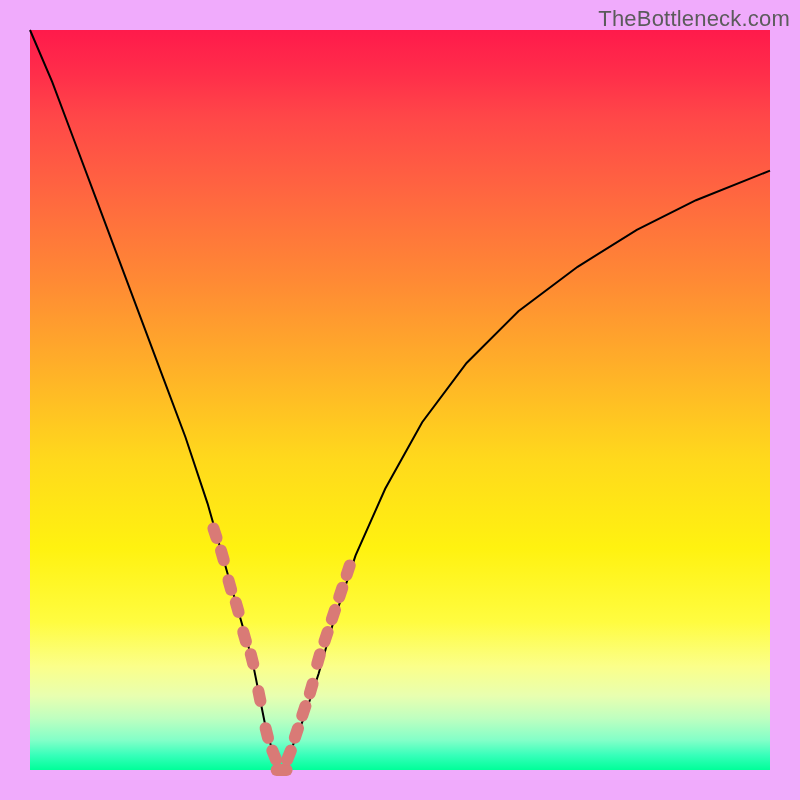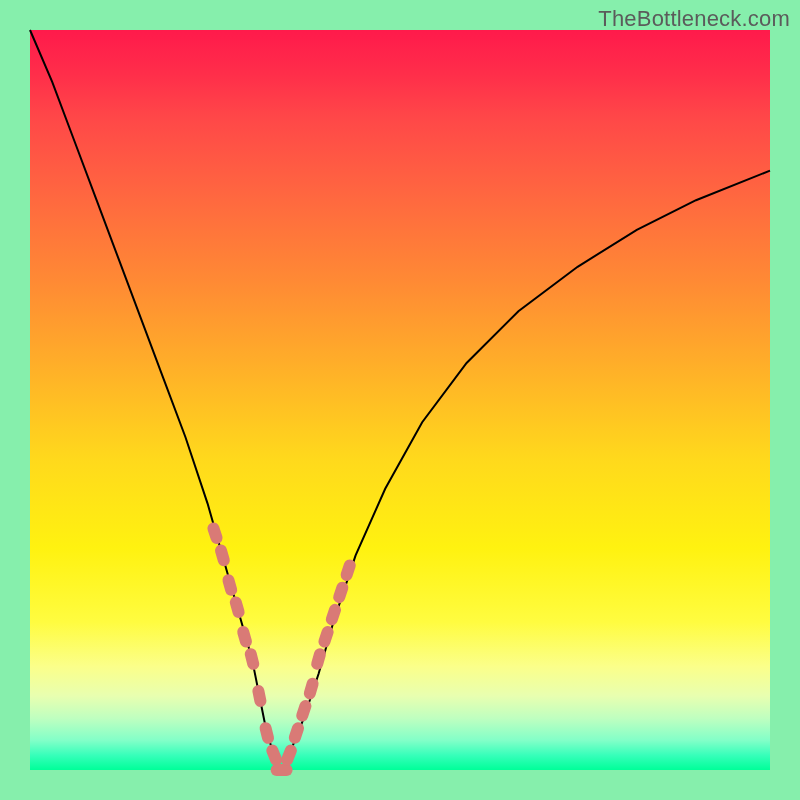--- a/index.html
+++ b/index.html
@@ -8,21 +8,21 @@
     width: 800px;
     height: 800px;
     overflow: hidden;
     background: #000;
     font-family: Arial, Helvetica, sans-serif;
   }
   .frame {
     position: relative;
     width: 800px;
     height: 800px;
-    background: #86efac;
+    background: #f0abfc;
   }
   .plot-area {
     position: absolute;
     left: 30px;
     top: 30px;
     width: 740px;
     height: 740px;
     background: linear-gradient(to bottom,
       #ff1a4b 0%,
       #ff2e4a 6%,

